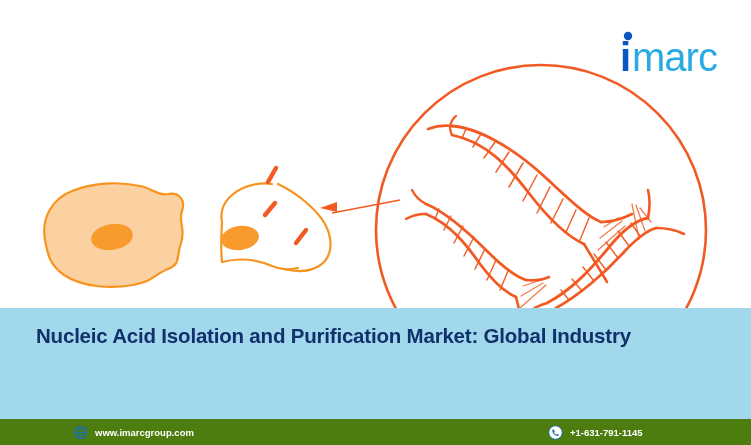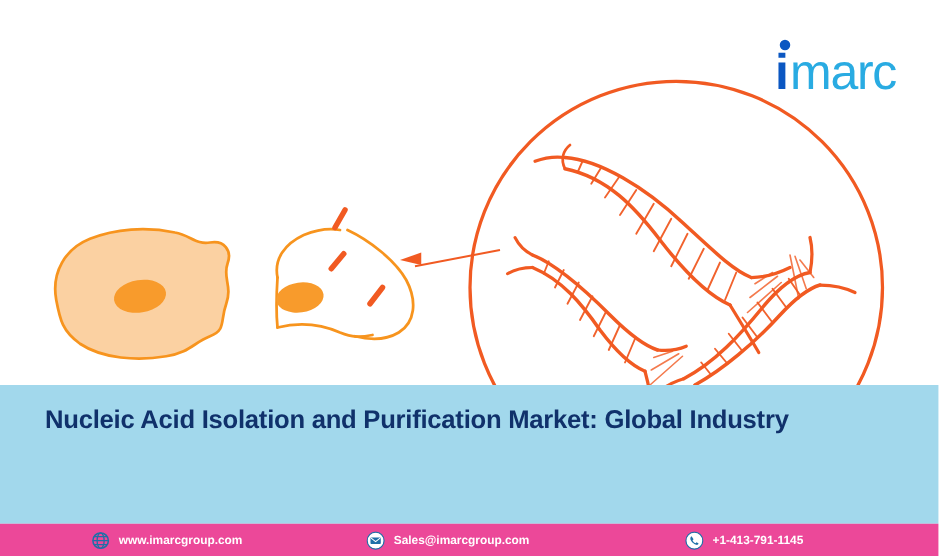--- a/index.html
+++ b/index.html
@@ -38,21 +38,21 @@
     width: 751px;
     height: 111px;
     background: #a2d8ec;
   }
   #footer-band {
     position: absolute;
     left: 0;
     top: 419px;
     width: 751px;
     height: 26px;
-    background: #ec4899;
+    background: #4d7c0f;
   }
 
   
   #logo {
     position: absolute;
     right: 14px;
     top: 25px;
     width: 125px;
     height: 52px;
   }
@@ -253,38 +253,29 @@
       <svg class="ico" viewBox="0 0 16 16" xmlns="http://www.w3.org/2000/svg">
         <circle cx="8" cy="8" r="6.6" fill="none" stroke="#1e6fa8" stroke-width="1.3"></circle>
         <ellipse cx="8" cy="8" rx="3" ry="6.6" fill="none" stroke="#1e6fa8" stroke-width="1.1"></ellipse>
         <line x1="1.4" y1="8" x2="14.6" y2="8" stroke="#1e6fa8" stroke-width="1.1"></line>
         <line x1="2.6" y1="4.6" x2="13.4" y2="4.6" stroke="#1e6fa8" stroke-width="1"></line>
         <line x1="2.6" y1="11.4" x2="13.4" y2="11.4" stroke="#1e6fa8" stroke-width="1"></line>
       </svg>
       <span>www.imarcgroup.com</span>
     </div>
 
-    <div class="contact" id="contact-email">
-      <svg class="ico" viewBox="0 0 16 16" xmlns="http://www.w3.org/2000/svg">
-        <circle cx="8" cy="8" r="7.2" fill="#ffffff"></circle>
-        <circle cx="8" cy="8" r="7.2" fill="none" stroke="#1e6fa8" stroke-width="1"></circle>
-        <rect x="3.6" y="5.3" width="8.8" height="5.6" rx="0.7" fill="#1e6fa8"></rect>
-        <path d="M3.9 5.7 L8 8.8 L12.1 5.7" fill="none" stroke="#ffffff" stroke-width="0.9"></path>
-      </svg>
-      <span>Sales@imarcgroup.com</span>
-    </div>
 
     <div class="contact" id="contact-phone">
       <svg class="ico" viewBox="0 0 16 16" xmlns="http://www.w3.org/2000/svg">
         <circle cx="8" cy="8" r="7.2" fill="#ffffff"></circle>
         <circle cx="8" cy="8" r="7.2" fill="none" stroke="#1e6fa8" stroke-width="1"></circle>
         <path d="M5.6 4.2 C 4.4 5.0, 4.2 6.6, 5.2 8.2
                  C 6.2 9.9, 7.9 11.3, 9.6 11.6
                  C 10.7 11.8, 11.4 11.3, 11.6 10.5
                  L 9.9 9.4 L 8.9 10.3
                  C 8.0 9.9, 6.9 8.8, 6.4 7.9
                  L 7.3 6.9 Z" fill="#1e6fa8"></path>
       </svg>
-      <span>+1-413-791-1145</span>
+      <span>+1-631-791-1145</span>
     </div>
 
   </div>
 </div>
 
 </body></html>

